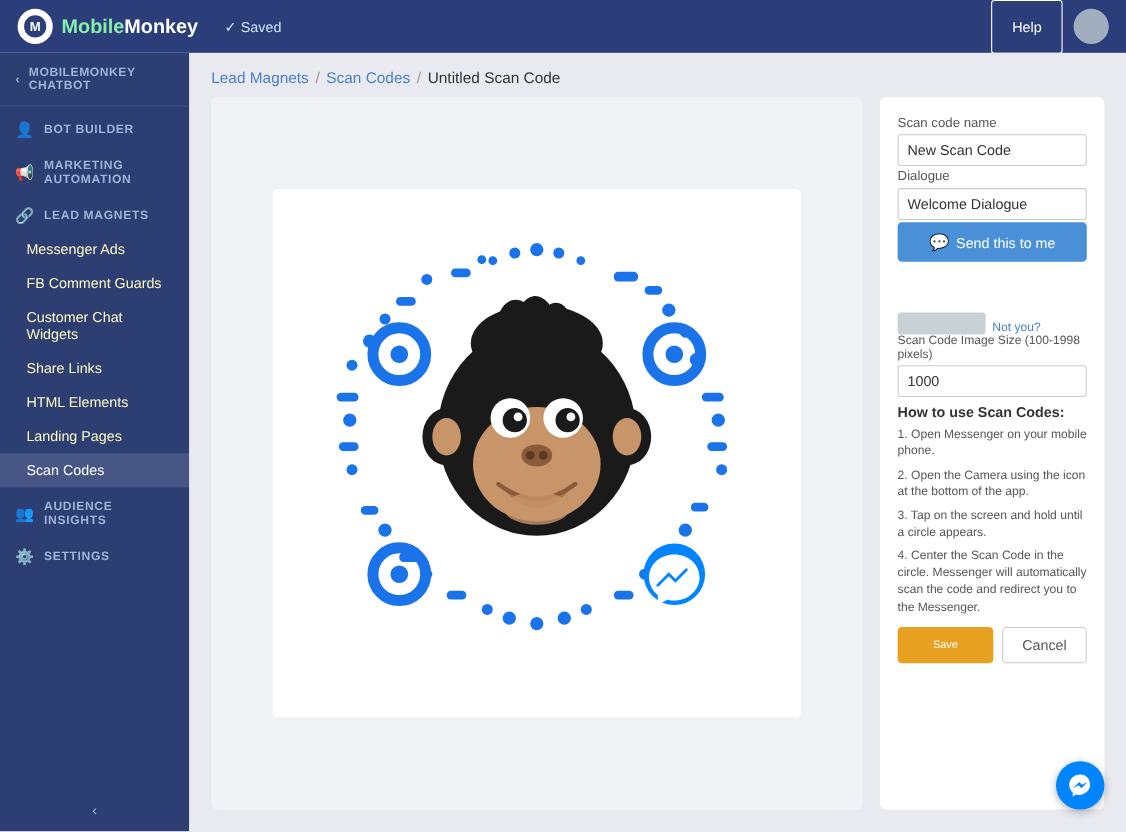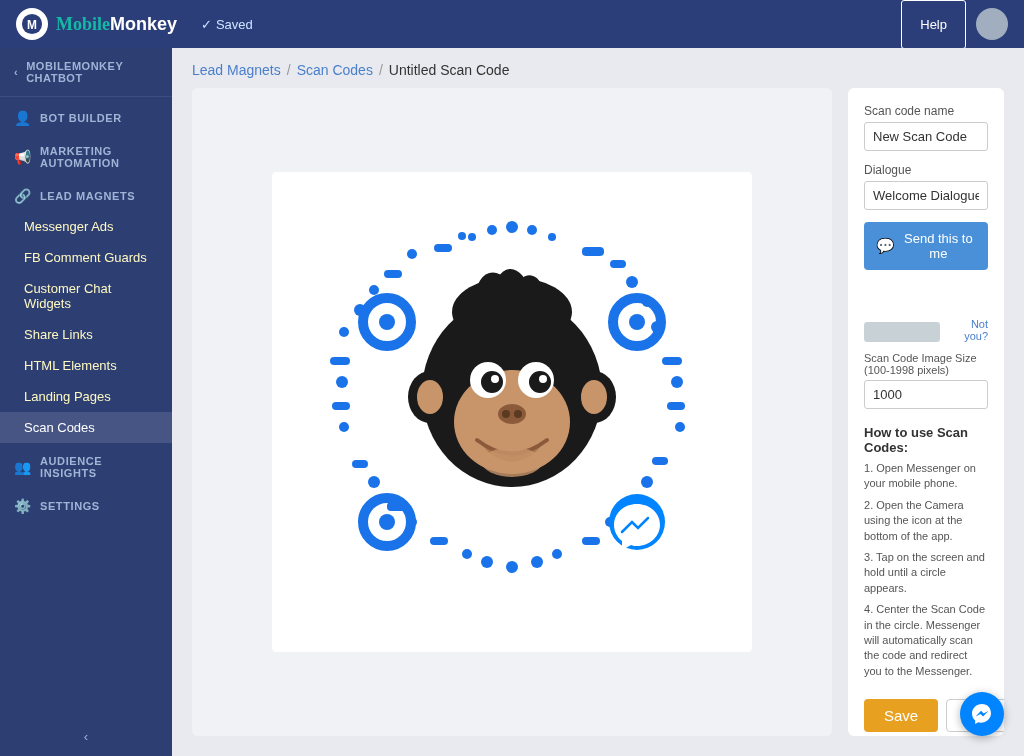--- a/index.html
+++ b/index.html
@@ -25,21 +25,21 @@
     .topbar-logo .logo-icon {
       width: 32px;
       height: 32px;
       background: white;
       border-radius: 50%;
       display: flex;
       align-items: center;
       justify-content: center;
     }
     .topbar-logo .logo-icon svg { width: 22px; height: 22px; }
-    .logo-mobile { color: #14b8a6; font-family: Liberation Serif, serif; }
+    .logo-mobile { color: #86efac; }
     .logo-monkey { color: white; }
     .topbar-saved {
       margin-left: 24px;
       color: #cce5ff;
       font-size: 13px;
       display: flex;
       align-items: center;
       gap: 4px;
     }
     .topbar-spacer { flex: 1; }
@@ -184,28 +184,27 @@
     }
 
     
     .qr-svg-container {
       width: 440px;
       height: 440px;
     }
 
     
     .right-panel {
-      width: 156px;
+      width: 204px;
       flex-shrink: 0;
       background: white;
       border-radius: 6px;
       padding: 16px;
       display: flex;
       flex-direction: column;
-      gap: 10px;
       overflow-y: auto;
     }
     .form-label {
       font-size: 12px;
       color: #555;
       margin-bottom: 4px;
       display: block;
     }
     .form-input {
       width: 100%;
@@ -264,21 +263,21 @@
       display: flex;
       gap: 8px;
       margin-top: 4px;
     }
     .save-btn {
       background: #e8a020;
       color: white;
       border: none;
       border-radius: 4px;
       padding: 8px 20px;
-      font-size: 15px;
+      font-size: 10px;
       cursor: pointer;
       font-weight: 500;
       flex: 1;
     }
     .cancel-btn {
       background: white;
       color: #555;
       border: 1.5px solid #ccc;
       border-radius: 4px;
       padding: 8px 14px;

